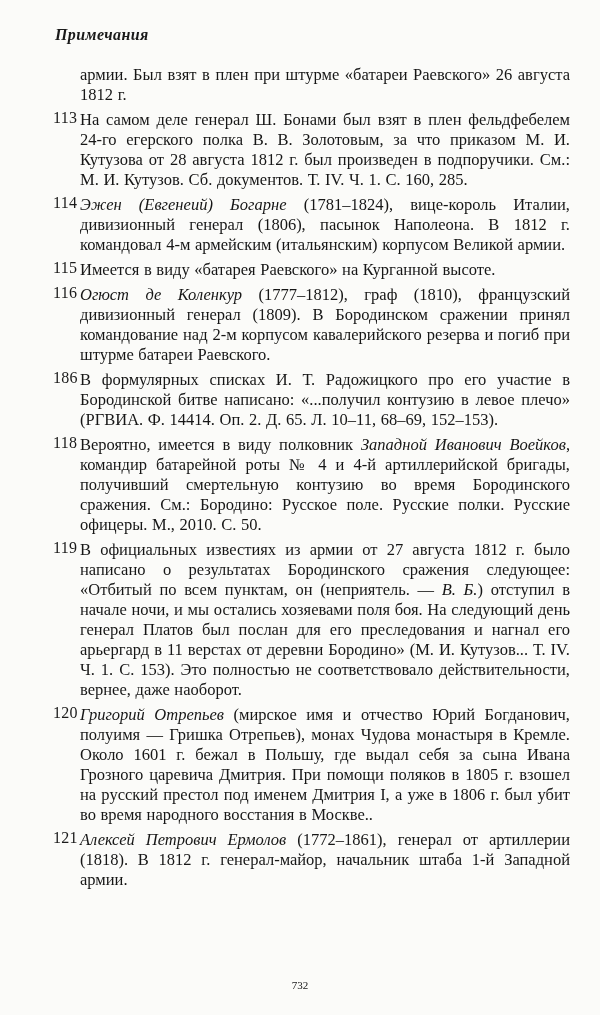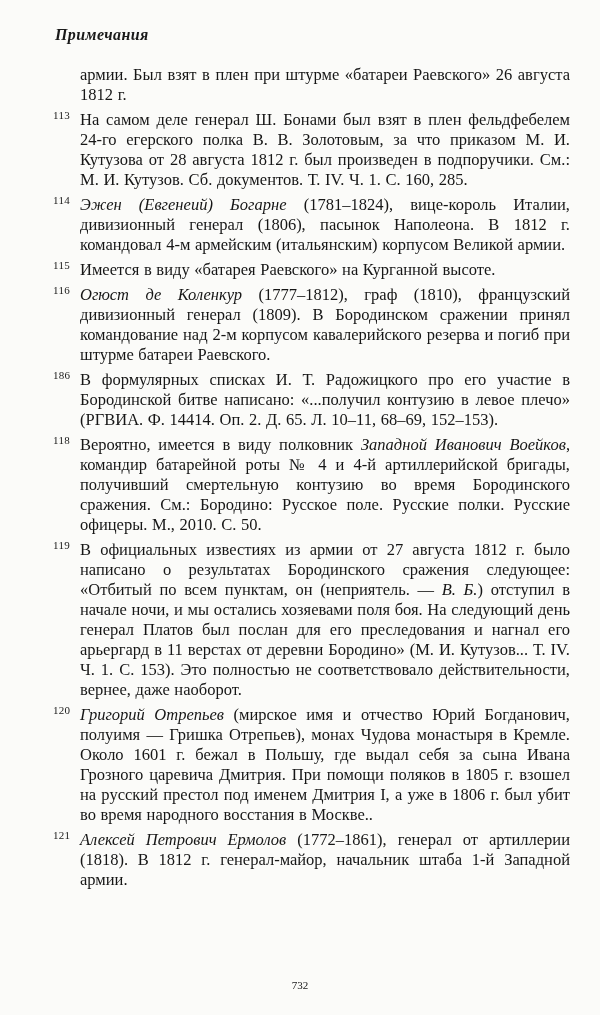--- a/index.html
+++ b/index.html
@@ -39,21 +39,21 @@
     line-height: 20px;
     text-align: justify;
     word-spacing: 0.5px;
   }
   .note-text em {
   }
   .note-num {
     position: absolute;
     left: -27px;
     top: -1px;
-    font-size: 11px;
+    font-size: 16px;
     letter-spacing: 0.3px;
     color: #1a1a1a;
   }
   .page-number {
     position: absolute;
     bottom: 24px;
     left: 0;
     right: 0;
     text-align: center;
     font-size: 11px;

